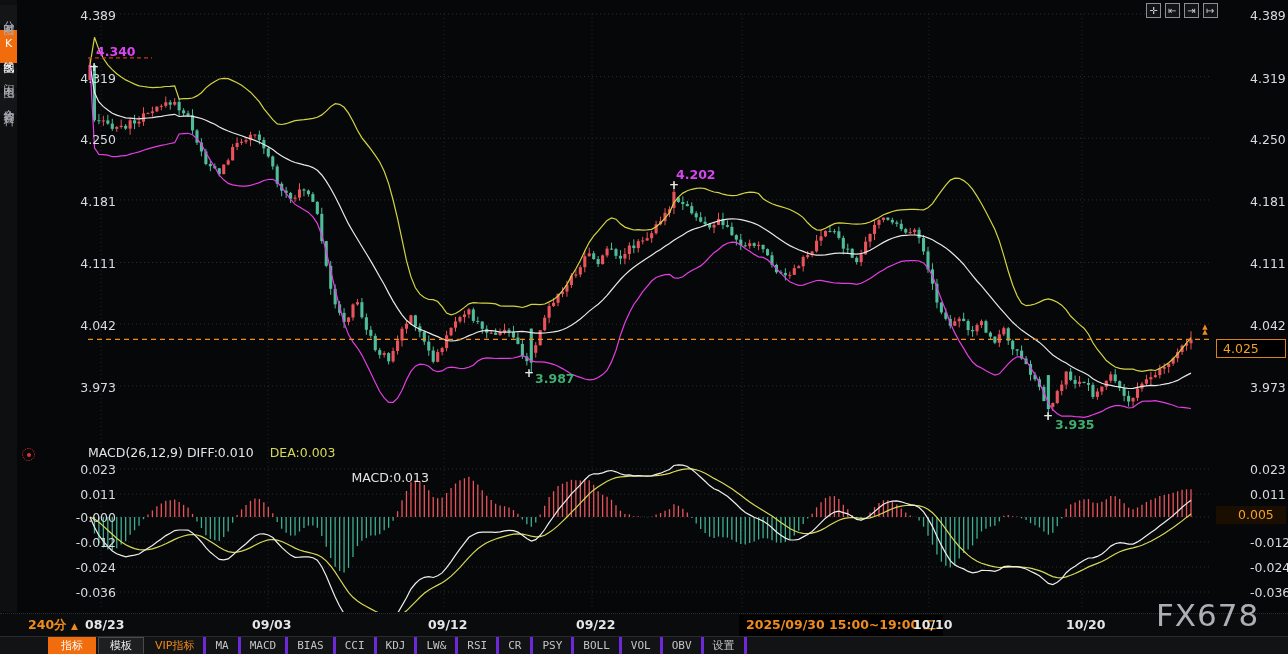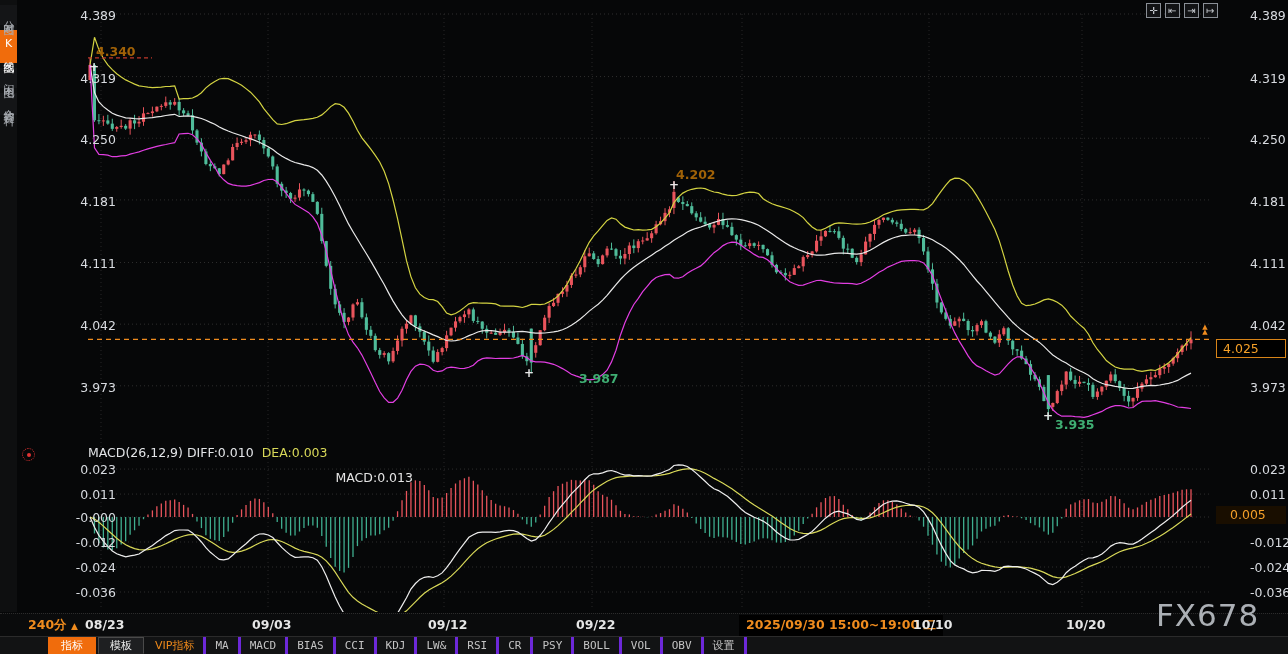--- a/index.html
+++ b/index.html
@@ -37,37 +37,37 @@
     font-size:10px; line-height:13px; text-align:center; cursor:pointer; background:#121315;
   }
 
   
   .tick{ position:absolute; font-size:12.5px; color:#d8dbe0;margin-left:32px; }
   .tick.left{ left:0; width:84px; text-align:right; }
   .tick.right{ left:1218px; text-align:left; }
 
   
   .ann{ position:absolute; font-size:12.5px; font-weight:bold; }
-  .ann.red{ color:#a16207; }
+  .ann.red{ color:#d946ef; }
   .ann.green{ color:#3fae73; }
   .cross{ position:absolute; color:#e8e8e8; font-size:12px; font-weight:bold; }
 
   #price-box{
     position:absolute; left:1216px; top:339px; width:70px; height:19px;
     border:1px solid #d88418; background:#000; color:#f5a028;
     font-size:12.5px; line-height:17px; padding-left:6px;
   }
   #macd-box{
     position:absolute; left:1216px; top:506px; width:70px; height:18px;
-    background:#190e00; color:#f5a028; font-size:12.5px; line-height:18px; padding-left:14px;
+    background:#190e00; color:#f5a028; font-size:12.5px; line-height:18px; padding-left:22px;
   }
   #price-marker{ position:absolute; left:1198px; top:325px; width:14px; color:#f08c1e; font-size:7px; line-height:5px; text-align:center; }
 
   
-  #macd-header{ position:absolute; left:88px; top:445px; font-size:12.5px; white-space:nowrap; display:flex; gap:8px; }
+  #macd-header{ position:absolute; left:88px; top:445px; font-size:12.5px; white-space:nowrap; display:flex; gap:16px; }
   #macd-header .m1{ color:#e3e5e8; } #macd-header .m2{ color:#d8d858; } #macd-header .m3{ color:#e5e5e5;margin-top:25px; }
 
   #alarm-icon{ position:absolute; left:22px; top:448px; width:13px; height:13px;
     border:1px dotted #e23333; border-radius:50%; }
   #alarm-icon::after{ content:""; position:absolute; left:4px; top:4px; width:4px; height:4px; border-radius:50%; background:#e23333; }
 
   
   #xrow{ position:absolute; left:0; top:613px; width:1288px; height:23px; background:#0a0b0c; border-top:1px dotted #2c2c2c; font-size:12.5px; }
   #xrow .period{ position:absolute; left:28px; top:3px; color:#f08c1e; font-weight:bold; cursor:pointer; }
   #xrow .period .arr{ font-size:9px; }
@@ -916,21 +916,21 @@
       <div class="tick right" style="top:487.087px">0.011</div>
       <div class="tick right" style="top:534.996px">-0.012</div>
       <div class="tick right" style="top:559.992px">-0.024</div>
       <div class="tick right" style="top:584.988px">-0.036</div>
     </div>
 
   <div class="ann red" style="left:96px; top:44px;">4.340</div>
   <div class="cross" style="left:89px; top:60px;">+</div>
   <div class="ann red" style="left:676px; top:167px;">4.202</div>
   <div class="cross" style="left:669px; top:178px;">+</div>
-  <div class="ann green" style="left:535px; top:371px;margin-left:44px;">3.987</div>
+  <div class="ann green" style="left:535px; top:371px;">3.987</div>
   <div class="cross" style="left:524px; top:366px;">+</div>
   <div class="ann green" style="left:1055px; top:417px;">3.935</div>
   <div class="cross" style="left:1043px; top:409px;">+</div>
 
   <div id="price-marker">
     <span>▲</span><br><span>▲</span>
   </div>
   <div id="price-box">4.025</div>
   <div id="macd-box">0.005</div>
 

